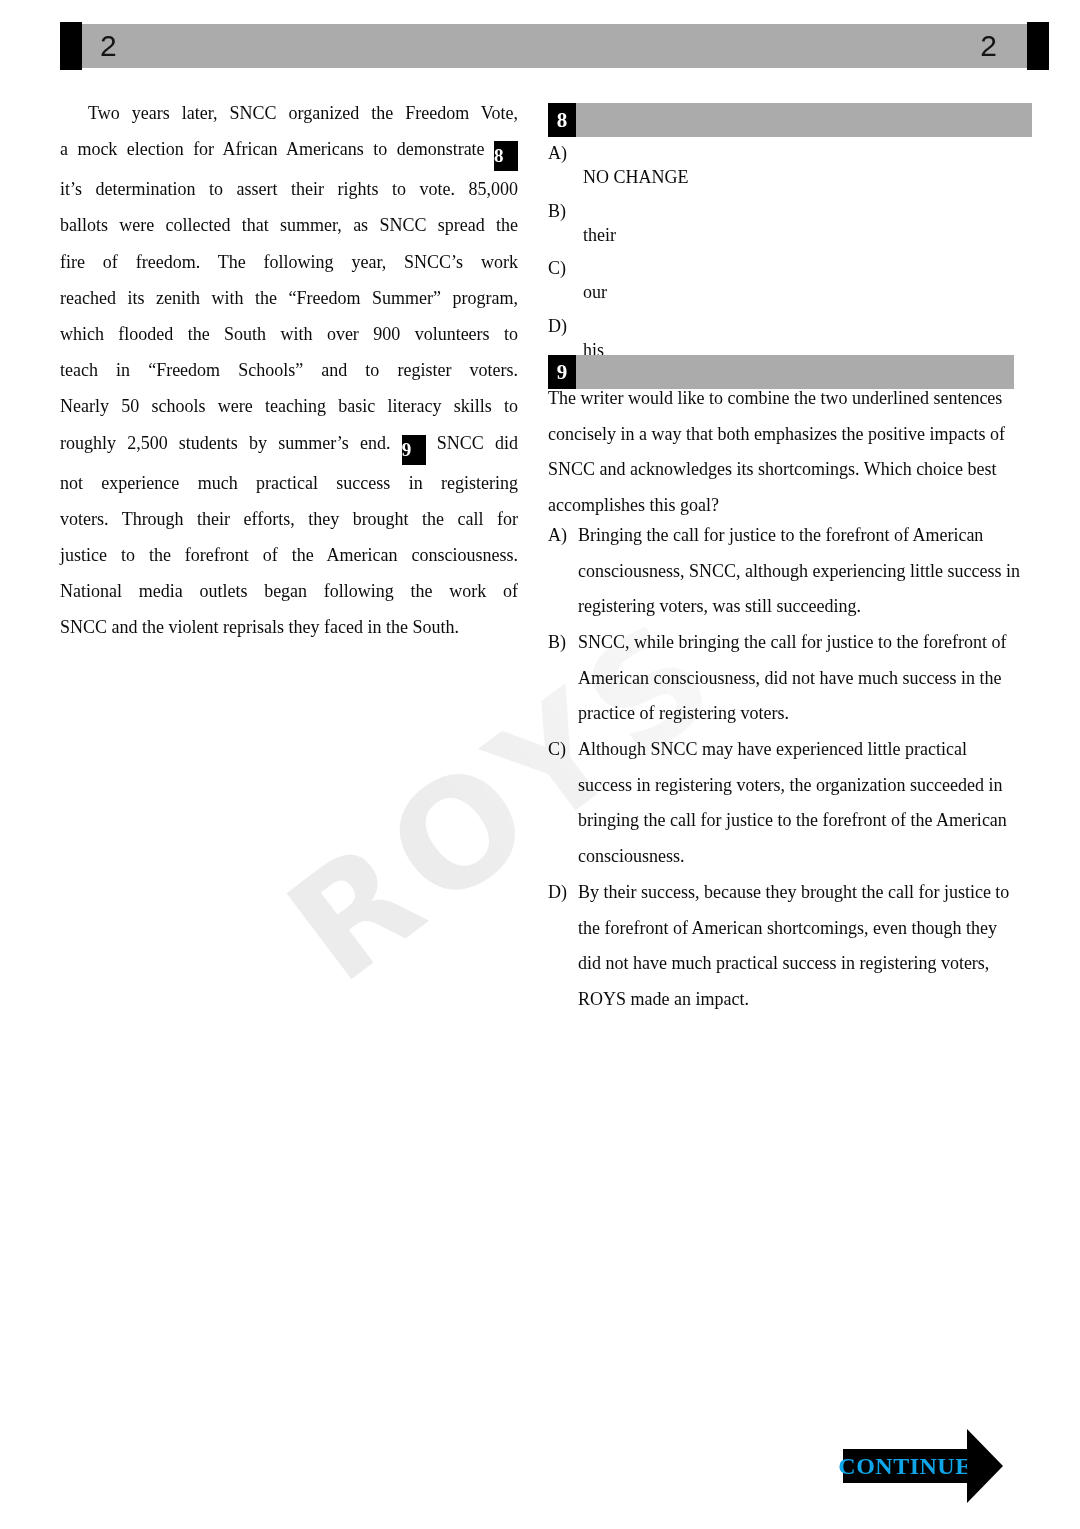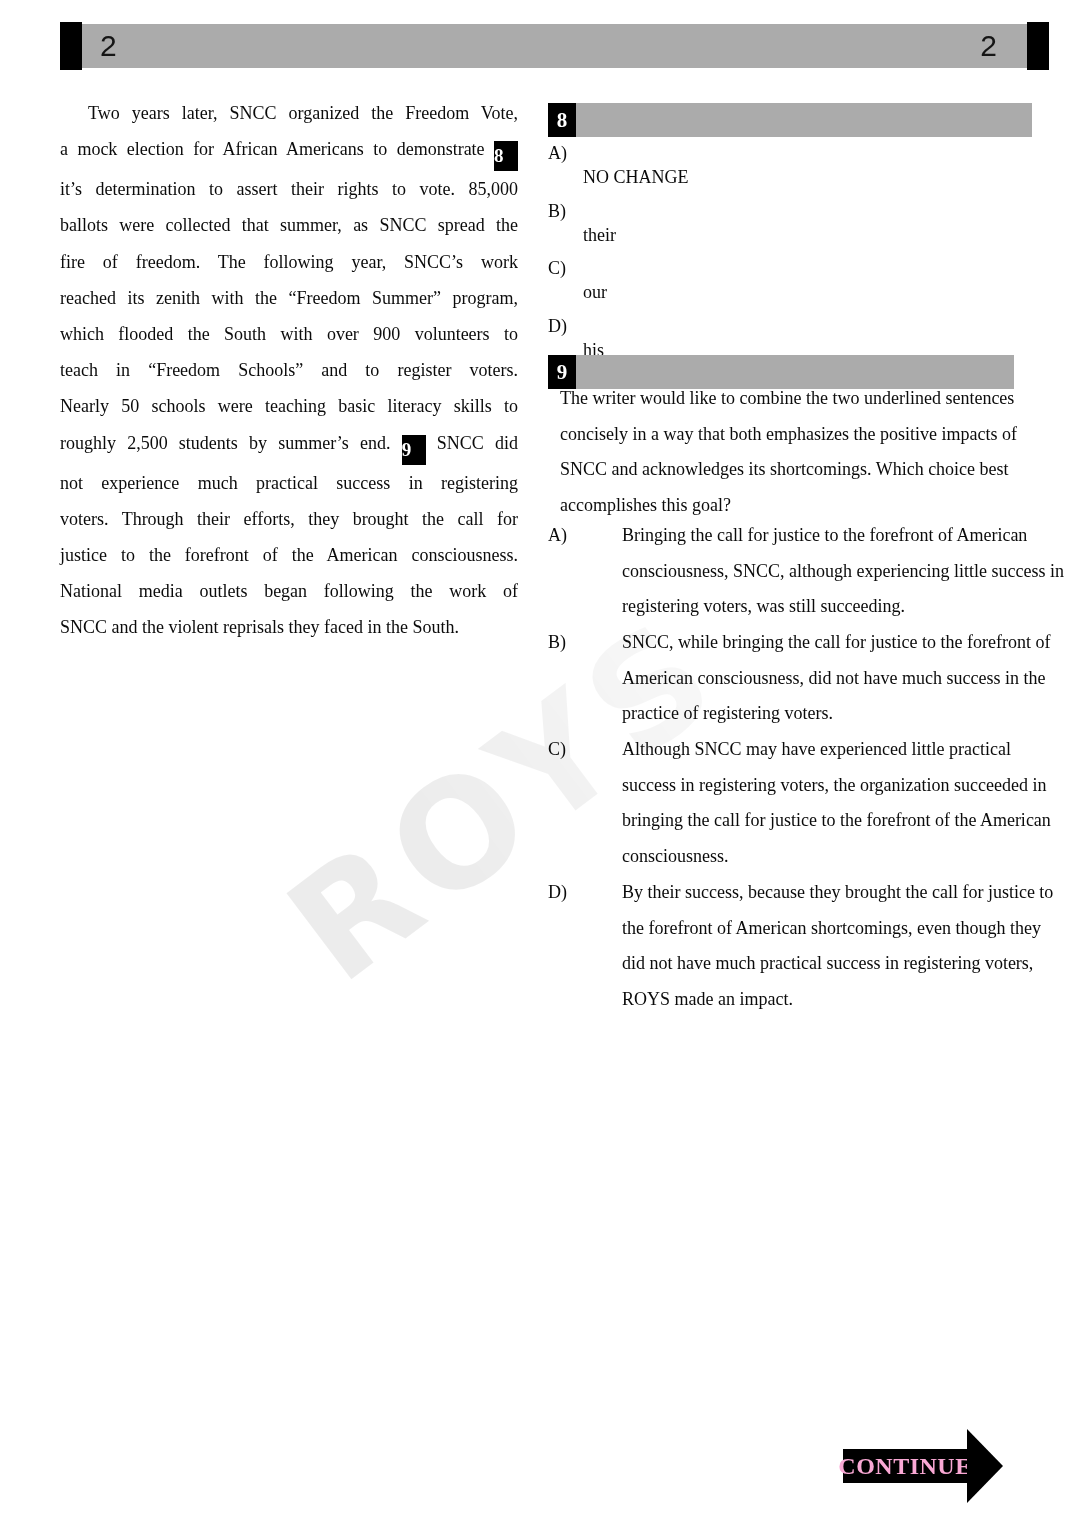--- a/index.html
+++ b/index.html
@@ -37,36 +37,36 @@
   
   .col-right{position:absolute;left:548px;top:103px;width:484px;font-size:18px;z-index:1;}
   .qblock{position:absolute;left:0;width:100%;}
   .qblock.q8{top:0;}
   .qblock.q9{top:252px;}
   .qbar{height:34px;background:#ababab;position:relative;}
   .qbar.q9bar{width:466px;}
   .qtag{position:absolute;left:0;top:0;width:28px;height:34px;background:#000;color:#fff;
         font-weight:700;font-size:21px;line-height:34px;text-align:center;}
   .stem{margin-top:-8px;}
-  .stem div{line-height:35.7px;white-space:nowrap;margin-left:12px;}
+  .stem div{line-height:35.7px;white-space:nowrap;}
   .choices{margin:0;padding:0;list-style:none;}
   .choices.c8{margin-top:0;}
   .choices.c9{margin-top:-6px;}
   .choice{display:flex;}
   .choice .letter{flex:none;line-height:33.5px;}
   .c8 .choice .letter{width:35px;}
   .c9 .choice .letter{width:30px;line-height:35.7px;}
   .c8 .choice .ctext{line-height:33.5px;white-space:nowrap;margin-top:24px;}
-  .clines div{line-height:35.7px;white-space:nowrap;margin-left:44px;}
+  .clines div{line-height:35.7px;white-space:nowrap;}
 
   
   .continue{position:absolute;left:843px;top:1429px;width:160px;height:74px;cursor:pointer;}
   .cont-rect{position:absolute;left:0;top:20px;width:124px;height:34px;background:#000;
              display:flex;align-items:center;justify-content:center;}
-  .cont-rect span{color:#f9a8d4;font-weight:700;font-size:24px;letter-spacing:0.5px;
+  .cont-rect span{color:#0ea5e9;font-weight:700;font-size:24px;letter-spacing:0.5px;
                   font-family:"Liberation Serif",serif;}
   .cont-arrow{position:absolute;left:124px;top:0;width:0;height:0;
               border-top:37px solid transparent;border-bottom:37px solid transparent;
               border-left:36px solid #000;}
 </style>
 </head>
 <body>
 
 <div class="page">
 

